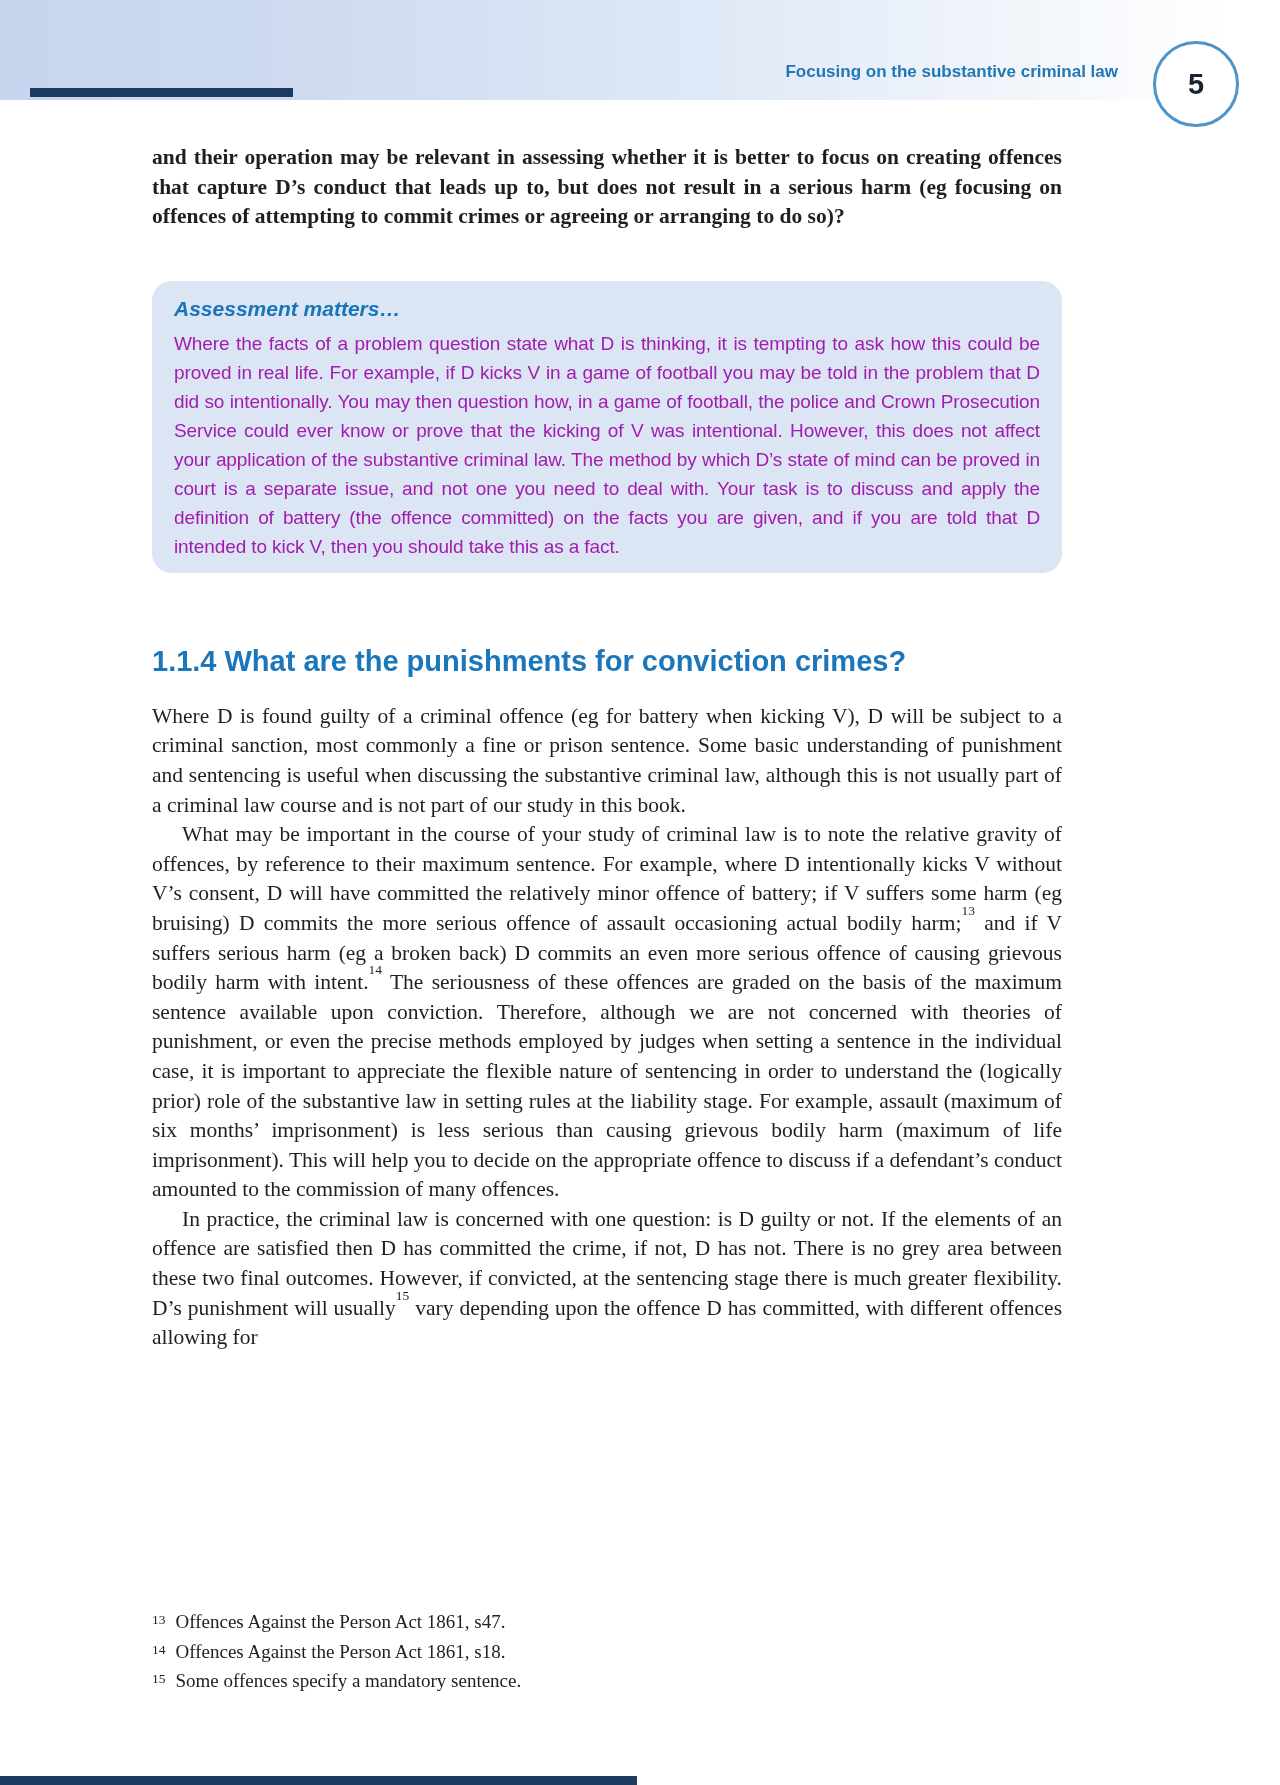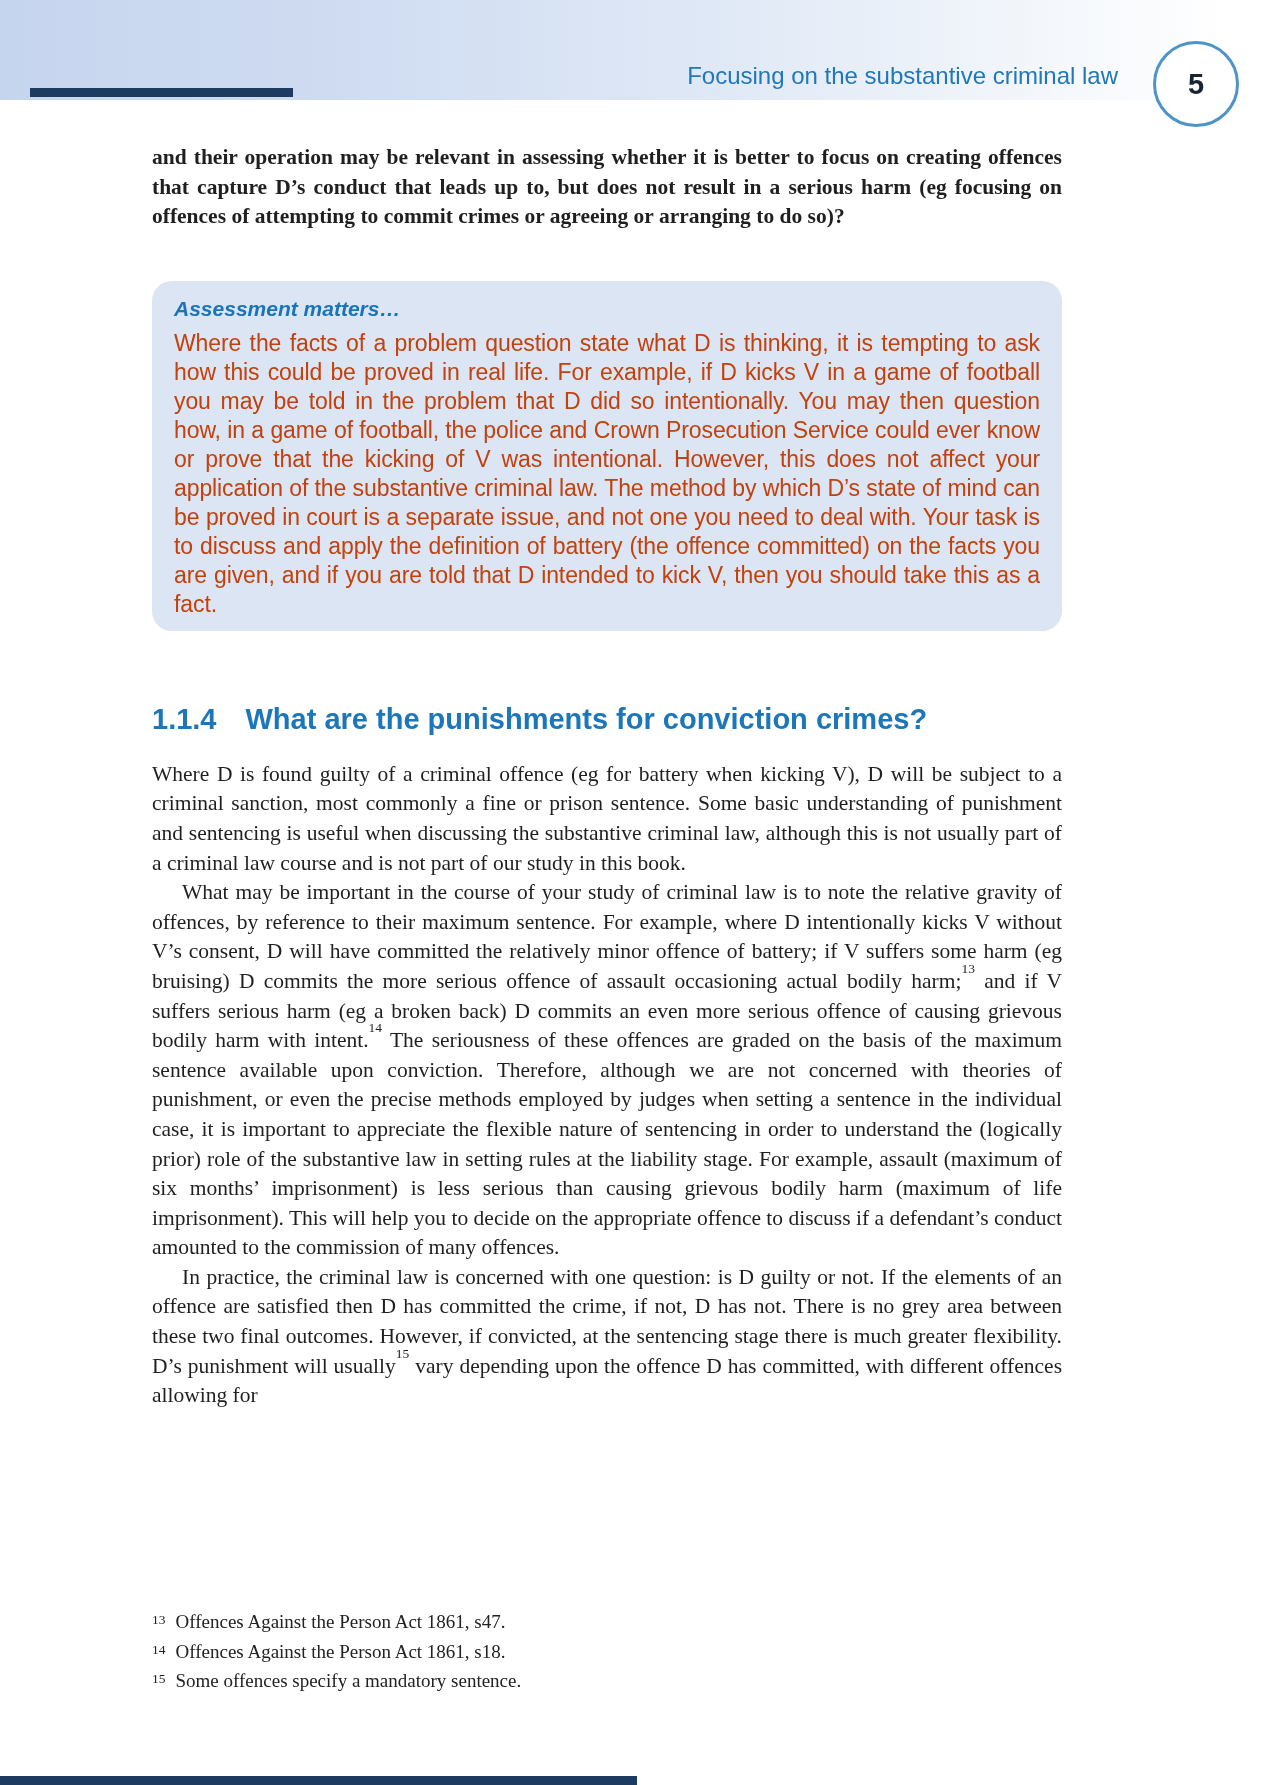--- a/index.html
+++ b/index.html
@@ -17,22 +17,22 @@
     position: absolute;
     left: 0; top: 0;
     width: 1280px; height: 100px;
     background: linear-gradient(to right, #c6d5ee 0%, #cedbf1 25%, #dfe8f6 55%, #f2f6fb 80%, #ffffff 96%);
   }
   .header-title {
     position: absolute;
     top: 62px;
     right: 162px;
     font-family: "Liberation Sans", sans-serif;
-    font-size: 24px;
-    font-weight: 400;
+    font-size: 17px;
+    font-weight: 700;
     color: #2277b7;
     white-space: nowrap;
   }
   .page-circle {
     position: absolute;
     left: 1153px; top: 41px;
     width: 86px; height: 86px;
     border-radius: 50%;
     background: #ffffff;
     border: 3px solid #4d94c7;
@@ -78,37 +78,37 @@
   .box-heading {
     font-family: "Liberation Sans", sans-serif;
     font-size: 21px;
     font-weight: 700;
     font-style: italic;
     color: #1a74b9;
     margin-bottom: 8px;
   }
   .box-body {
     font-family: "Liberation Sans", sans-serif;
-    font-size: 23px;
+    font-size: 19px;
     line-height: 29px;
     letter-spacing: -0.1px;
-    color: #c2410c;
+    color: #a21caf;
     text-align: justify;
   }
 
   
   .section-heading {
     margin-top: 72px;
     margin-bottom: 24px;
     font-family: "Liberation Sans", sans-serif;
     font-size: 29px;
     font-weight: 700;
     color: #1b76ba;
   }
-  .section-number { margin-right: 29px; }
+  .section-number { margin-right: 8px; }
 
   
   .footnotes {
     position: absolute;
     left: 152px; top: 1608px;
     width: 910px;
   }
   .footnote-item {
     font-family: "Liberation Serif", serif;
     font-size: 19px;

